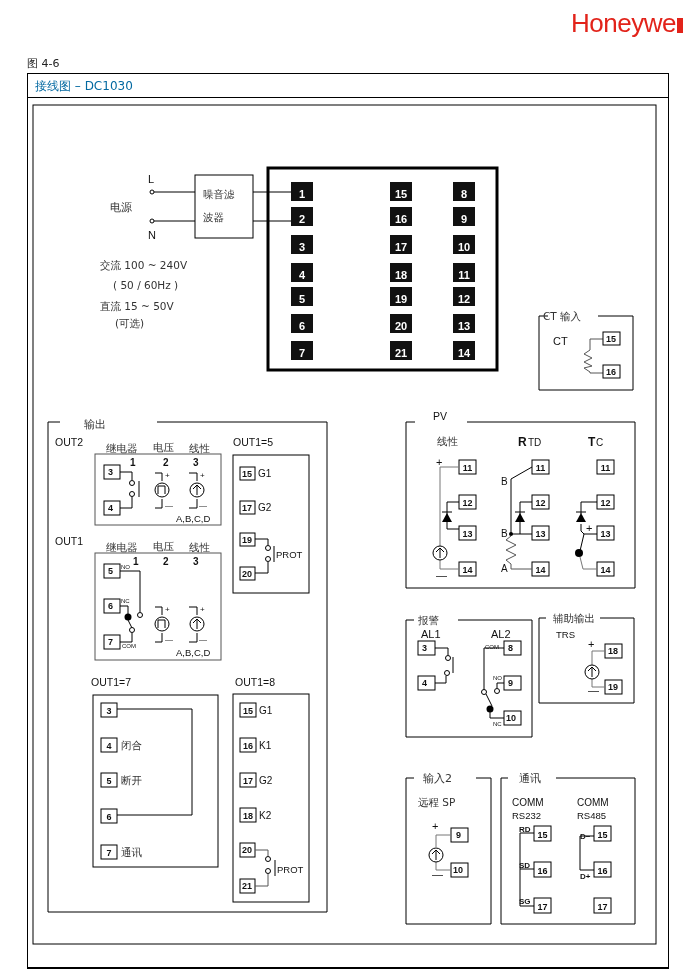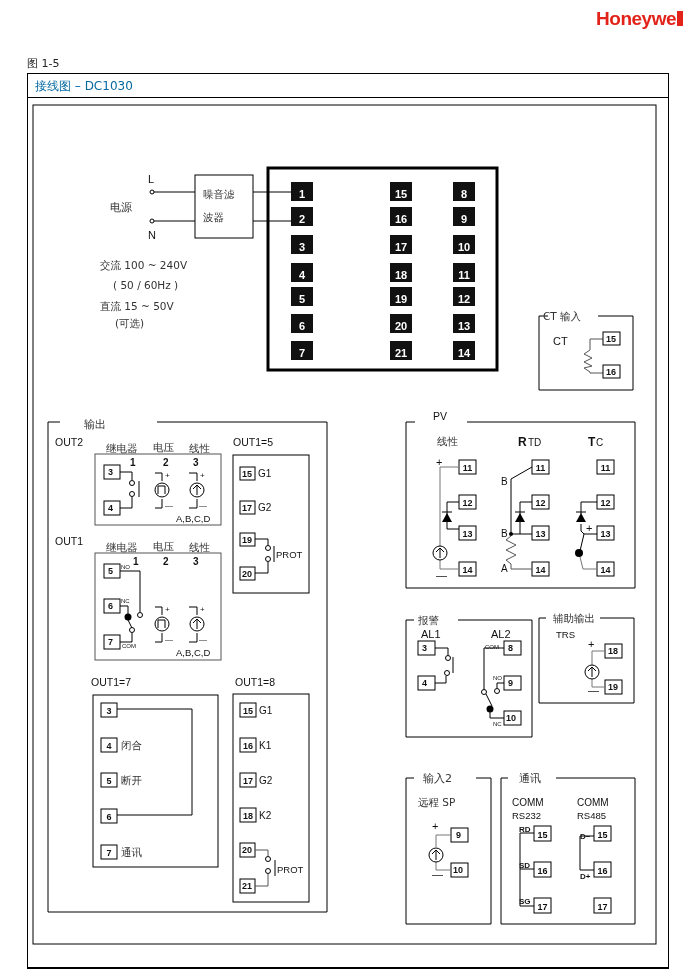--- a/index.html
+++ b/index.html
@@ -1,35 +1,35 @@
 <!DOCTYPE html>
 <html><head>
 <meta charset="utf-8">
 <style>
   html, body { margin:0; padding:0; background:#fff; }
   body { width:697px; height:979px; position:relative; overflow:hidden; font-family:"DejaVu Sans", sans-serif; color:#111; }
-  .logo { position:absolute; right:14px; top:8px; font-family:"Liberation Sans", sans-serif; font-weight:bold; font-size:19px; color:#e2231a; letter-spacing:-0.5px; }
+  .logo { position:absolute; right:14px; top:8px; font-family:"Liberation Sans", sans-serif; font-weight:normal; font-size:26px; color:#e2231a; letter-spacing:-0.5px; }
   .logo .bar { display:inline-block; width:6px; height:15px; background:#e2231a; vertical-align:-1px; margin-left:1px; }
   .fig-label { position:absolute; left:27px; top:56px; font-size:11px; color:#222; }
   .frame { position:absolute; left:27px; top:73px; width:642px; height:896px; border:1px solid #000; border-bottom:2px solid #000; box-sizing:border-box; }
   .frame-header { position:absolute; left:27px; top:73px; width:642px; height:25px; border:1px solid #000; box-sizing:border-box; }
   .frame-title { position:absolute; left:35px; top:78px; font-size:12px; color:#0369a1; }
   svg { position:absolute; left:0; top:0; }
   svg text { font-family:"Liberation Sans", sans-serif; fill:#111; }
   .cjk { font-family:"DejaVu Sans", sans-serif; fill:#333; }
   .term-dark rect { fill:#111; }
   .term-dark text { fill:#fff; font-weight:bold; font-size:11px; }
   .t rect { fill:#fff; stroke:#000; stroke-width:1; }
   .t text { font-size:9px; font-weight:bold; fill:#111; }
 </style>
 </head>
 <body>
 
 <div class="logo"><span>Honeywe</span><span class="bar"></span></div>
-<div class="fig-label">图 1-5</div>
+<div class="fig-label">图 4-6</div>
 <div class="frame"></div>
 <div class="frame-header"></div>
 <div class="frame-title">接线图 – DC1030</div>
 
 <svg width="697" height="979">
 
   <rect x="33" y="105" width="623" height="839" fill="none" stroke="#000" stroke-width="1"></rect>
 
   <g>
     <text x="148" y="183" font-size="11">L</text>

